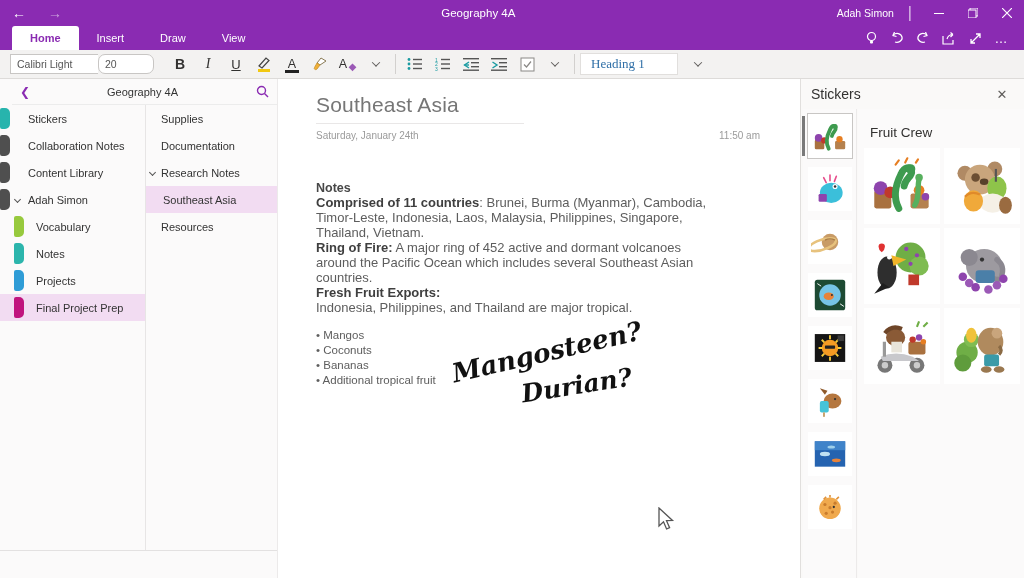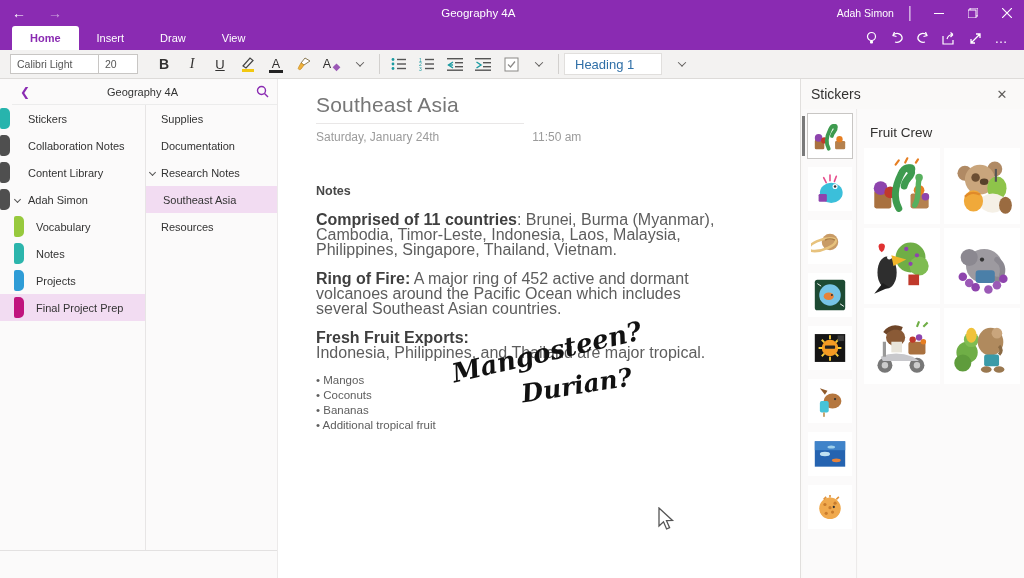--- a/index.html
+++ b/index.html
@@ -24,26 +24,26 @@
   .rtab { color:#fff; font-size:11px; padding:0 18px; display:flex; align-items:center; height:24px; }
   .rtab.active { background:#f3f2f1; color:#8a2bb2; font-weight:bold; border-radius:3px 3px 0 0; background:#ffffff; }
   .ribbon-icons { margin-left:auto; display:flex; align-items:center; gap:8px; padding-right:14px; height:24px; }
   .ribicon { width:18px; height:18px; display:flex; align-items:center; justify-content:center; color:#fff; font-size:13px; }
   .ribicon svg { display:block; }
 
   
   .toolbar { position:absolute; top:50px; left:0; width:1024px; height:29px; background:#f3f2f1; border-bottom:1px solid #dddbd9; display:flex; align-items:center; }
   .fontbox { background:#fff; border:1px solid #c8c6c4; height:20px; display:flex; align-items:center; font-size:10.5px; color:#555; padding:0 6px; }
   .fontname { width:88px; margin-left:10px; border-right:none; }
-  .fontsize { width:40px; }
+  .fontsize { width:56px;border-radius:7px; }
   .tbtn { min-width:28px; height:22px; display:flex; align-items:center; justify-content:center; font-size:13px; color:#323130; position:relative; }
   .tbtn svg { display:block; }
   .sep { width:1px; height:20px; background:#d2d0ce; margin:0 5px; }
   .chev { display:inline-block; width:6px; height:6px; border-right:1.4px solid #605e5c; border-bottom:1.4px solid #605e5c; transform:rotate(45deg) translate(-1px,-1px); }
-  .stylebox { background:#fff; border:1px solid #e1dfdd; height:22px; width:98px; display:flex; align-items:center; padding:0 10px; color:#2f6fa7; font-size:13px; }
+  .stylebox { background:#fff; border:1px solid #e1dfdd; height:22px; width:98px; display:flex; align-items:center; padding:0 10px; color:#2f6fa7; font-size:13px;font-family:Liberation Serif, serif; }
   .bold-b { font-weight:bold; font-size:14px; }
   .ital-i { font-style:italic; font-family:"Liberation Serif", serif; font-size:14px; }
   .und-u { text-decoration:underline; font-size:13px; }
   .colorbar { position:absolute; left:7px; bottom:2px; width:14px; height:3px; }
 
   
   .nav { position:absolute; top:79px; left:0; width:277px; height:499px; background:#fbfafa; }
   .nav-header { position:absolute; top:0; left:12px; width:265px; height:26px; background:#fbfafa; border-bottom:1px solid #ececec; display:flex; align-items:center; }
   .nav-back { width:26px; text-align:center; color:#8a2bb2; font-size:12px; }
   .nav-title { flex:1; text-align:center; font-size:11px; color:#333; }
@@ -63,24 +63,24 @@
   .prow.sel { background:#f2dcf2; }
   .plabel { padding-left:15px; }
   .plabel.indent { padding-left:17px; }
   .pchev { position:absolute; left:4px; top:11px; width:5px; height:5px; border-right:1.3px solid #555; border-bottom:1.3px solid #555; transform:rotate(45deg); }
 
   
   .canvas { position:absolute; top:79px; left:277px; width:523px; height:499px; background:#fff; border-left:1px solid #eceaea; }
   .page-inner { padding:14px 40px 0 38px; }
   .page-title { font-size:21px; font-weight:normal; color:#767676; letter-spacing:.2px; }
   .title-rule { width:208px; height:1px; background:#e9e7e7; margin-top:6px; }
-  .date-row { margin-top:6px; font-size:12px; color:#9b9b9b; display:flex; }
+  .date-row { margin-top:6px; font-size:10px; color:#9b9b9b; display:flex;justify-content:space-between; }
   .date-time { margin-left:93px; }
   .notes-head { margin-top:40px; font-size:12.5px; font-weight:bold; color:#474747; }
-  .para { margin-top:14px; font-size:16px; line-height:15px; color:#5d5d5d; width:400px; }
+  .para { font-size:13px; line-height:15px; color:#5d5d5d; width:400px; }
   .para b { color:#3f3f3f; }
   .bullets { margin-top:13px; font-size:11.5px; line-height:15px; color:#5d5d5d; list-style:none; }
   .bullets li::before { content:"• "; }
   .ink { position:absolute; font-family:"DejaVu Serif", serif; font-style:italic; font-weight:bold; color:#111; white-space:nowrap; }
   .ink1 { left:172px; top:258px; font-size:26px; transform:rotate(-13deg); }
   .ink2 { left:243px; top:292px; font-size:25px; transform:rotate(-9deg); }
   .cursor { position:absolute; left:380px; top:428px; }
 
   
   .stickers { position:absolute; top:79px; right:0; width:224px; height:499px; background:#faf9f8; border-left:1px solid #e1dfdd; }

